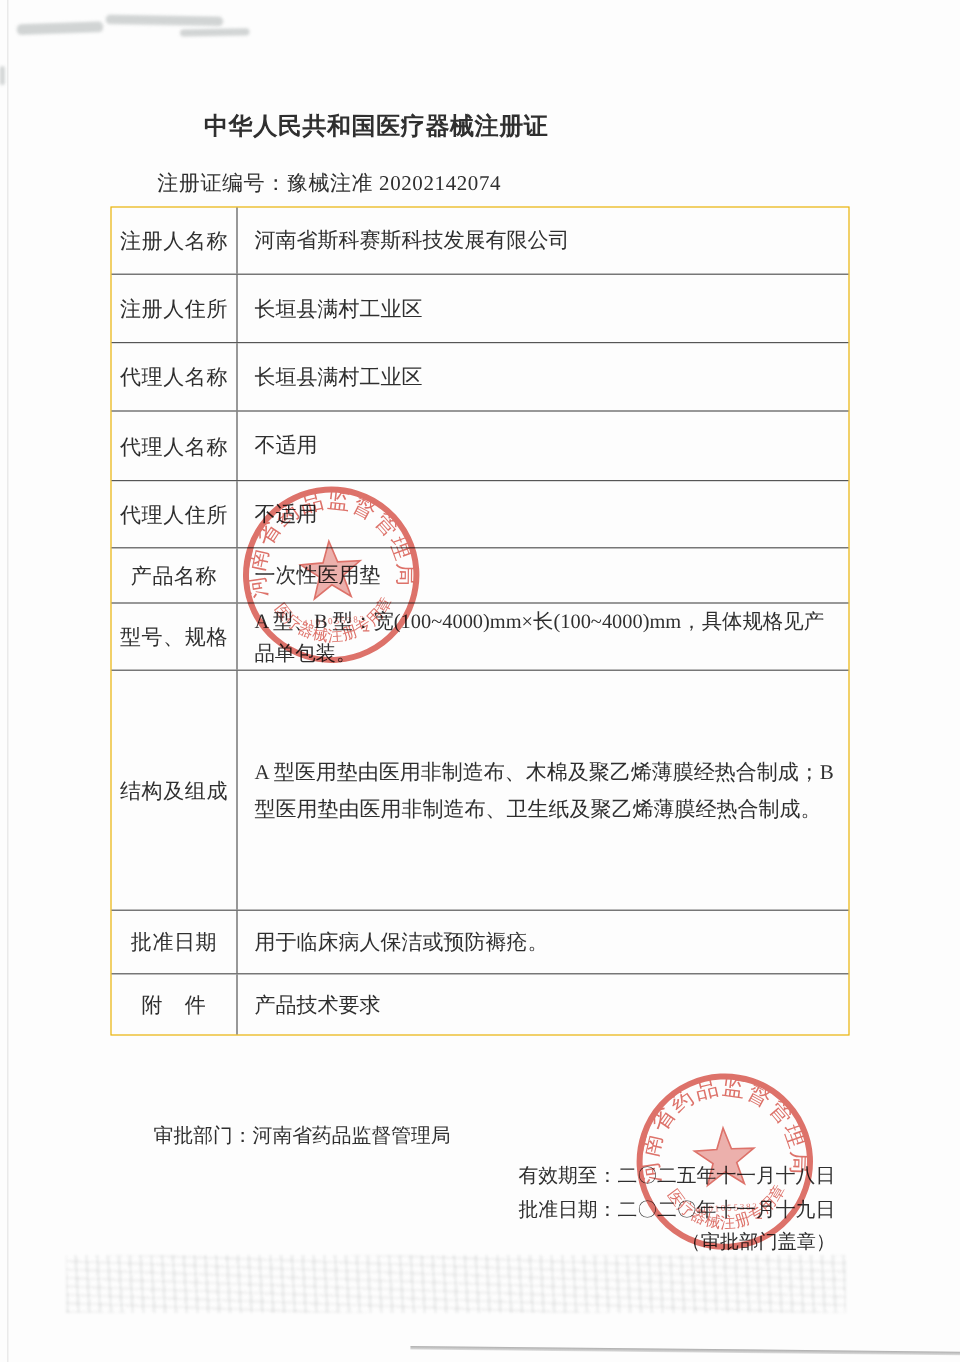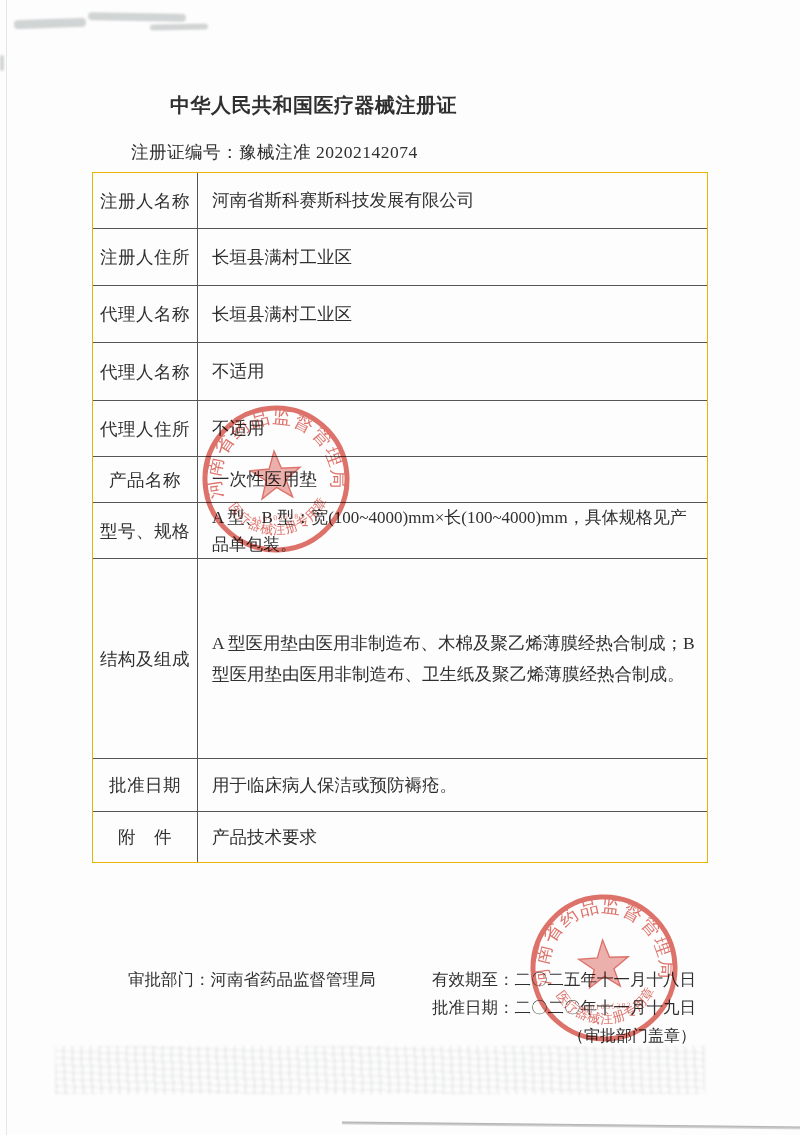--- a/index.html
+++ b/index.html
@@ -21,21 +21,21 @@
   .certno{position:absolute;left:131px;top:140px;font-size:17.5px;letter-spacing:.5px;white-space:nowrap;font-family:Liberation Serif, serif;}
 
   .cert-table{position:absolute;left:92px;top:172px;width:616px;border:1px solid #eab308;box-sizing:border-box;}
   .trow{display:flex;border-bottom:1px solid #565656;box-sizing:border-box;}
   .trow:last-child{border-bottom:none;}
   .tlabel{width:105px;flex:0 0 105px;border-right:1px solid #565656;display:flex;align-items:center;justify-content:center;
     font-size:17.5px;text-align:center;box-sizing:border-box;letter-spacing:.5px;}
   .tvalue{flex:1;display:flex;align-items:center;font-size:17.5px;padding:2px 10px 2px 14px;box-sizing:border-box;line-height:31px;}
   .trow.compact .tvalue{line-height:27px;font-size:17px;}
 
-  .footer-dept{position:absolute;left:128px;top:969px;font-size:16.5px;white-space:nowrap;}
+  .footer-dept{position:absolute;left:128px;top:936px;font-size:16.5px;white-space:nowrap;}
   .footer-dates{position:absolute;left:432px;top:966px;width:278px;font-size:16.5px;line-height:28px;}
   .footer-dates .seal-note{text-align:right;padding-right:14px;font-size:16px;}
 
   .stamp{position:absolute;width:156px;height:156px;color:#d8544a;opacity:.82;mix-blend-mode:multiply;}
   .stamp-mid{left:198px;top:401px;transform:rotate(-4deg);}
   .stamp-bottom{left:526px;top:890px;transform:rotate(-3deg);}
   .stamp text{font-family:"Liberation Serif", serif;fill:currentColor;}
 </style>
 </head>
 <body>

